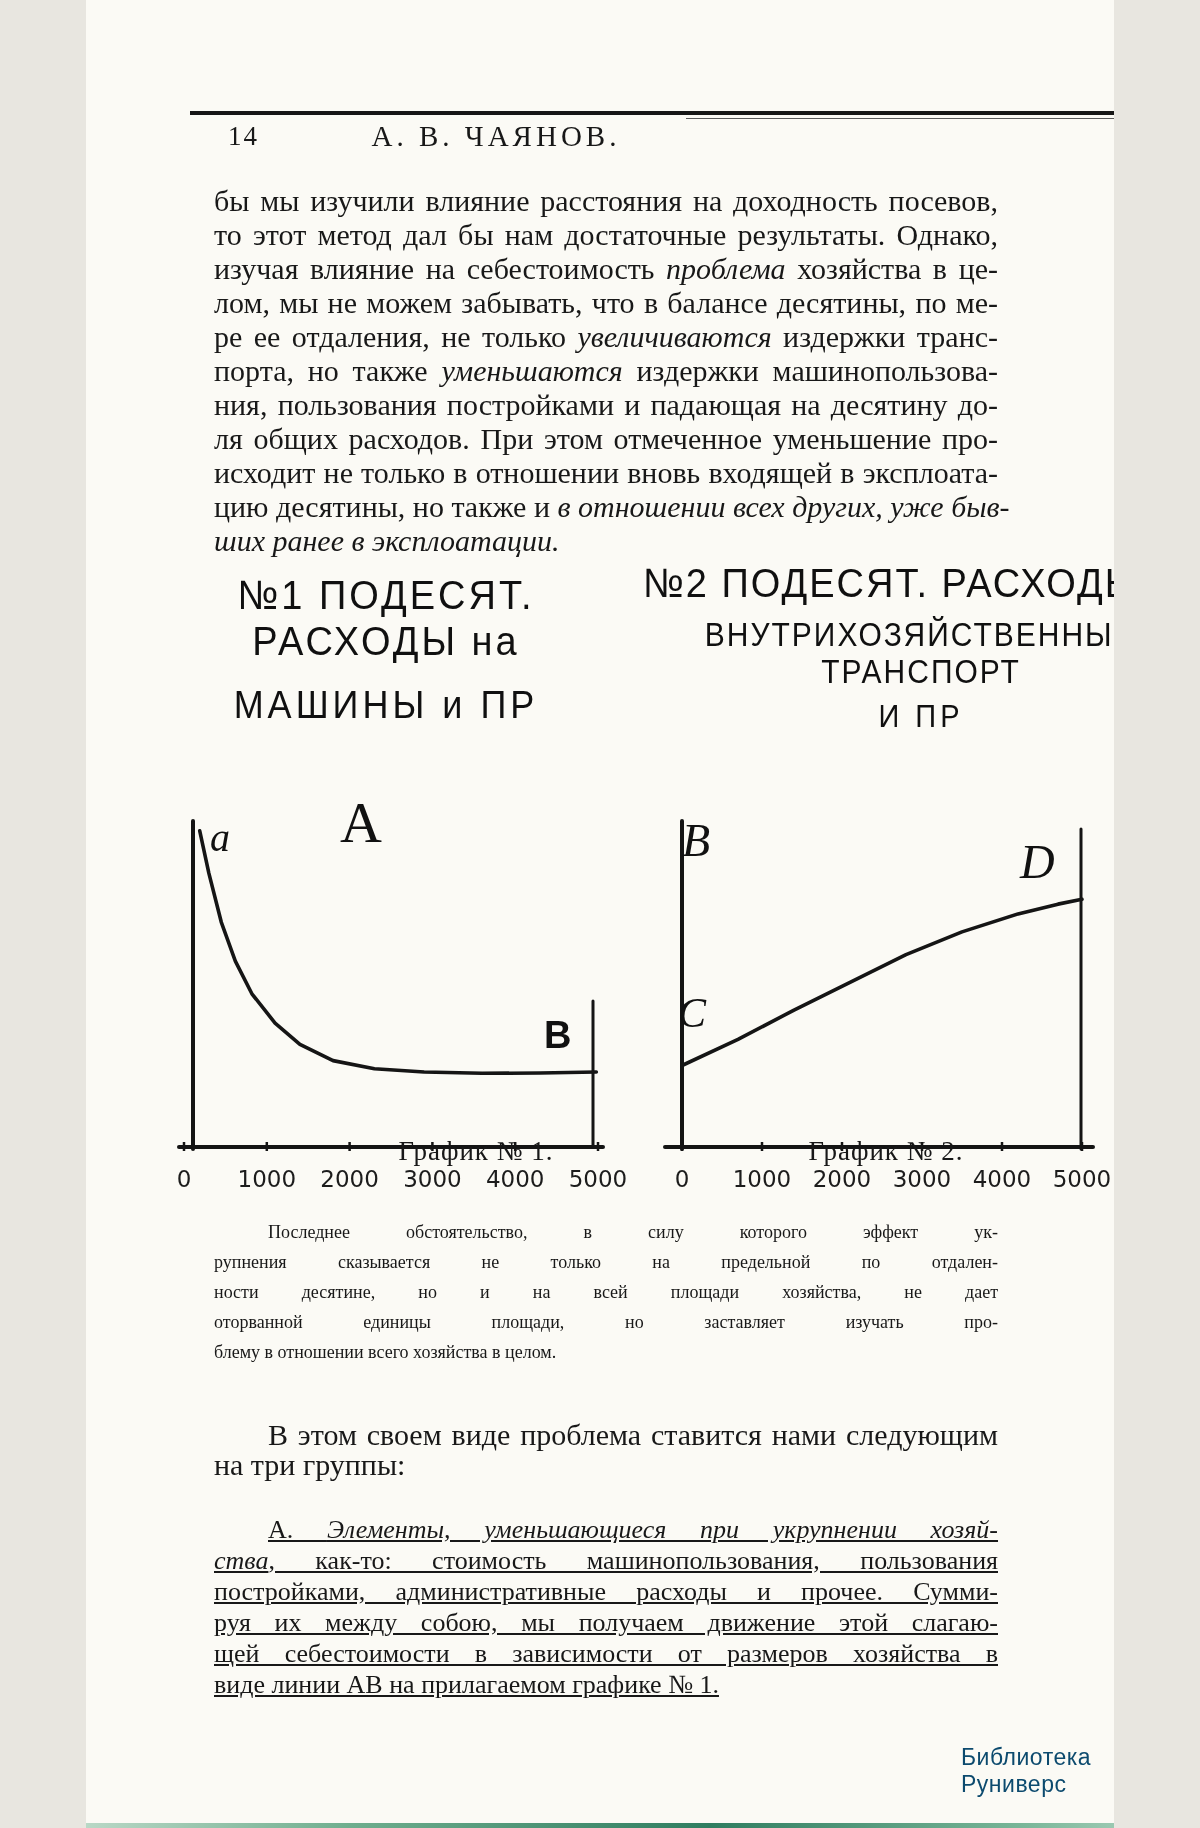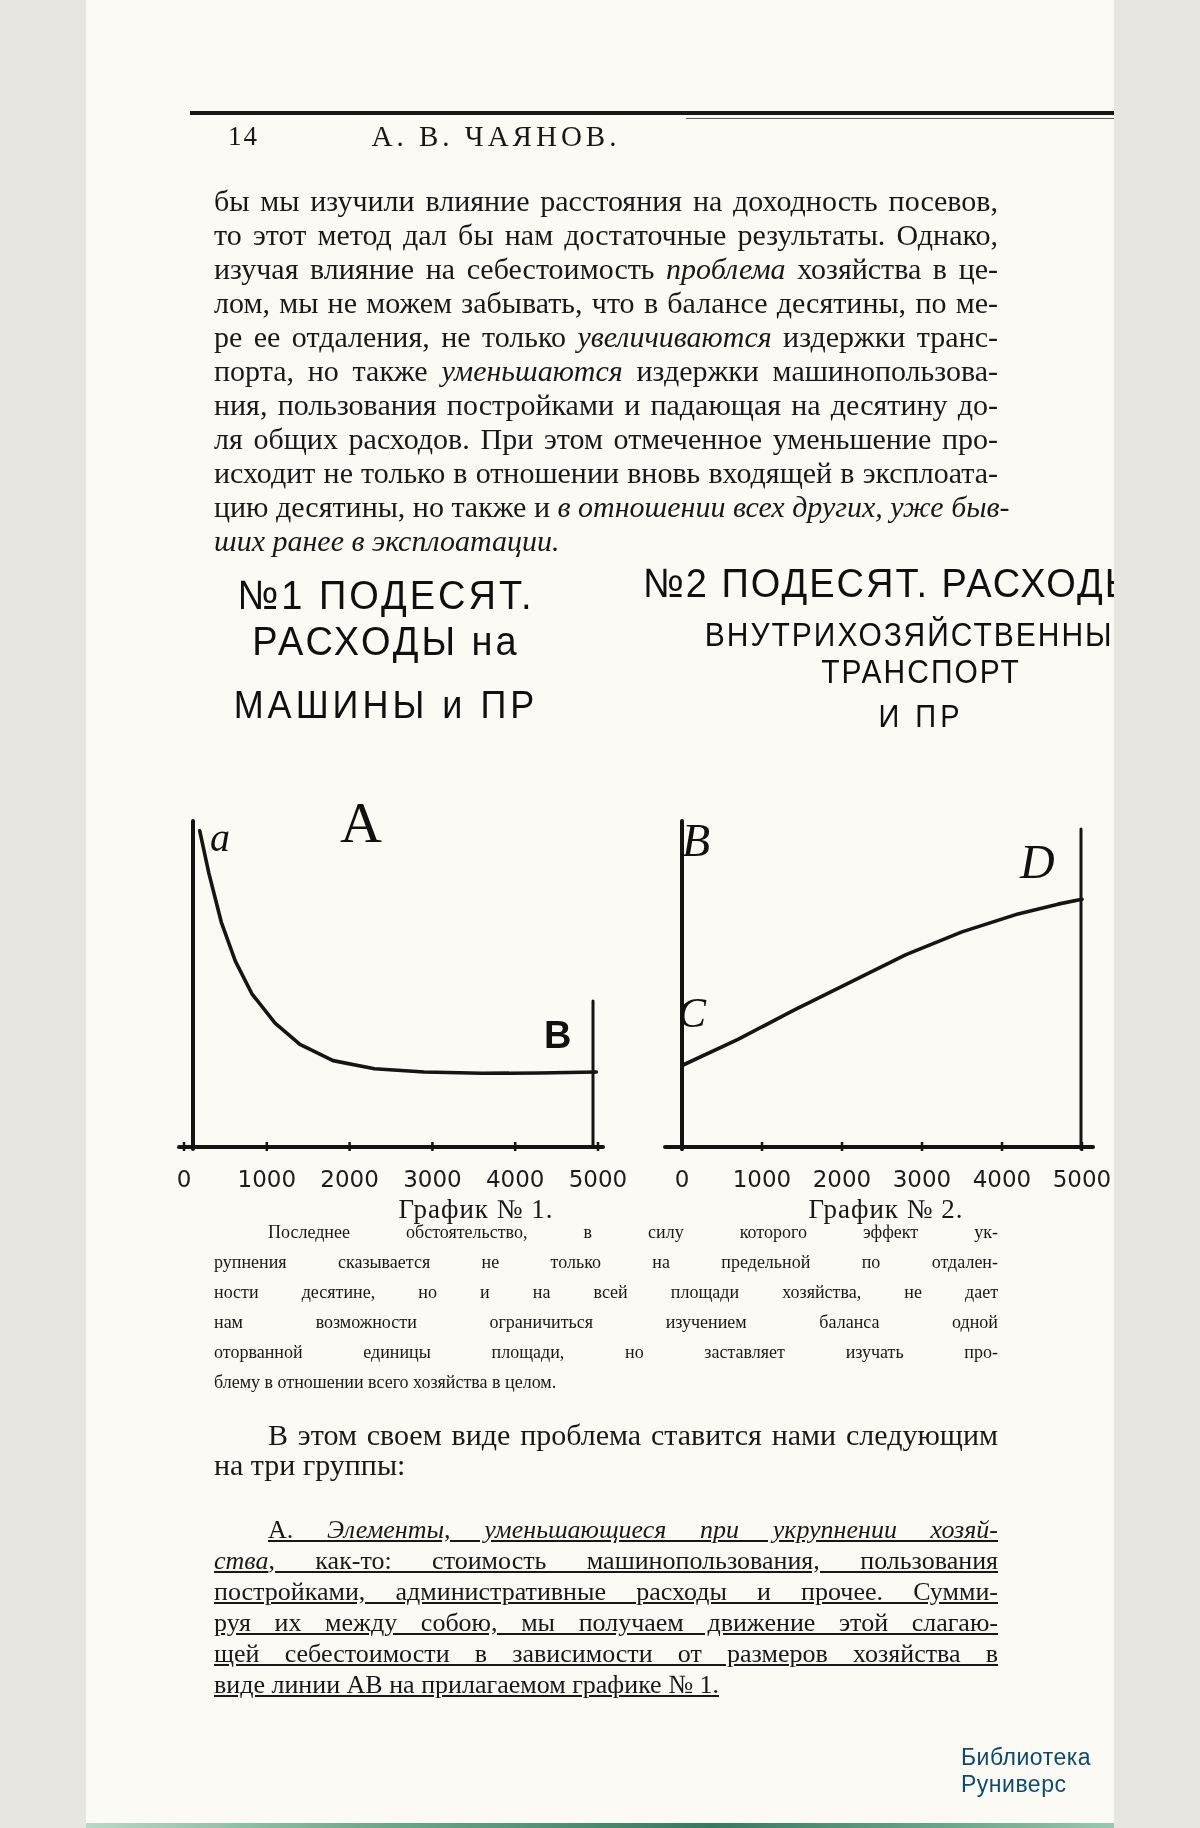--- a/index.html
+++ b/index.html
@@ -41,21 +41,21 @@
   .tick{stroke:#141414;stroke-width:2.5;}
   .ticklabel{font-family:"DejaVu Sans",sans-serif;font-size:23px;fill:#1c1c1c;text-anchor:middle;}
   .curve{fill:none;stroke:#151515;stroke-width:3.6;stroke-linejoin:round;stroke-linecap:round;}
   .clabel{position:absolute;font-family:"Liberation Serif",serif;color:#111;line-height:1;}
   .cl-a   {left:124px;top:818px;font-size:40px;font-style:italic;}
   .cl-A   {left:254px;top:794px;font-size:58px;}
   .cl-B1  {left:458px;top:1016px;font-size:38px;font-family:"Liberation Sans",sans-serif;font-weight:700;}
   .cl-B2  {left:596px;top:818px;font-size:46px;font-style:italic;}
   .cl-D   {left:934px;top:838px;font-size:48px;font-style:italic;}
   .cl-C   {left:592px;top:992px;font-size:42px;font-style:italic;}
-  .caption{position:absolute;top:1194px;width:400px;text-align:center;font-size:27px;letter-spacing:1px;}
+  .caption{position:absolute;top:1136px;width:400px;text-align:center;font-size:27px;letter-spacing:1px;}
   .cap1{left:190px;}
   .cap2{left:600px;}
   
   .watermark{position:absolute;left:875px;top:1744px;font-family:"Liberation Sans",sans-serif;
     font-size:23px;color:#0c4a6e;letter-spacing:0.5px;}
   .edgestrip{position:absolute;left:0;top:1823px;width:1200px;height:5px;
     background:linear-gradient(90deg,#b9d8c6 0%,#6fae8e 22%,#2f7d60 52%,#79b698 78%,#d8ebe0 100%);}
 </style>
 </head>
 <body>
@@ -137,21 +137,20 @@
   <div class="clabel cl-D">D</div>
   <div class="clabel cl-C">С</div>
 
   <div class="caption cap1">График № 1.</div>
   <div class="caption cap2">График № 2.</div>
 
   <div class="tblock tb2">
       <div class="tline ind"><span>Последнее обстоятельство, в силу которого эффект ук-</span></div>
       <div class="tline"><span>рупнения сказывается не только на предельной по отдален-</span></div>
       <div class="tline"><span>ности десятине, но и на всей площади хозяйства, не дает</span></div>
-      <div class="tline"><span>нам возможности ограничиться изучением баланса одной</span></div>
       <div class="tline"><span>оторванной единицы площади, но заставляет изучать про-</span></div>
       <div class="tline last"><span>блему в отношении всего хозяйства в целом.</span></div>
     </div>
   <div class="tblock tb3">
       <div class="tline ind"><span>В этом своем виде проблема ставится нами следующим</span></div>
       <div class="tline last"><span>на три группы:</span></div>
     </div>
   <div class="tblock tb4">
       <div class="tline ind"><span>А. </span><span class="it">Элементы, уменьшающиеся при укрупнении хозяй-</span></div>
       <div class="tline"><span class="it">ства</span><span>, как-то: стоимость машинопользования, пользования</span></div>

